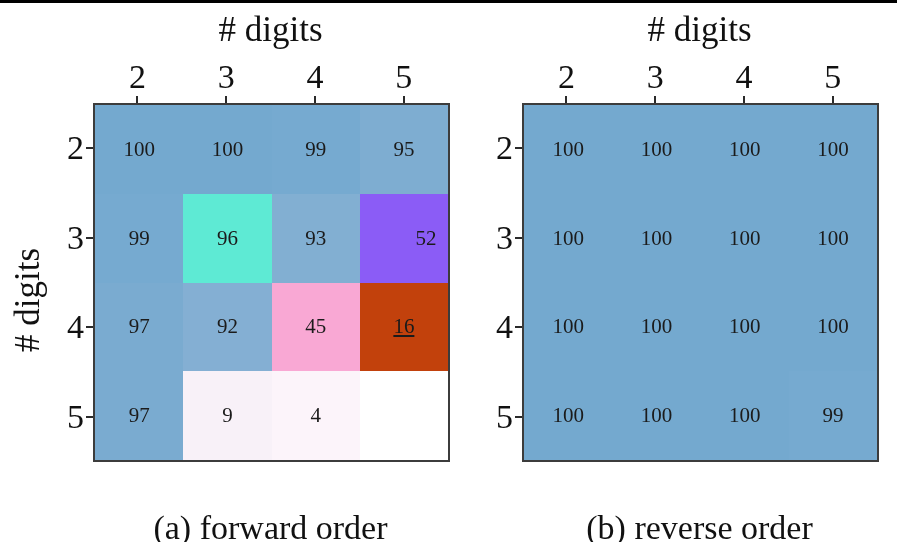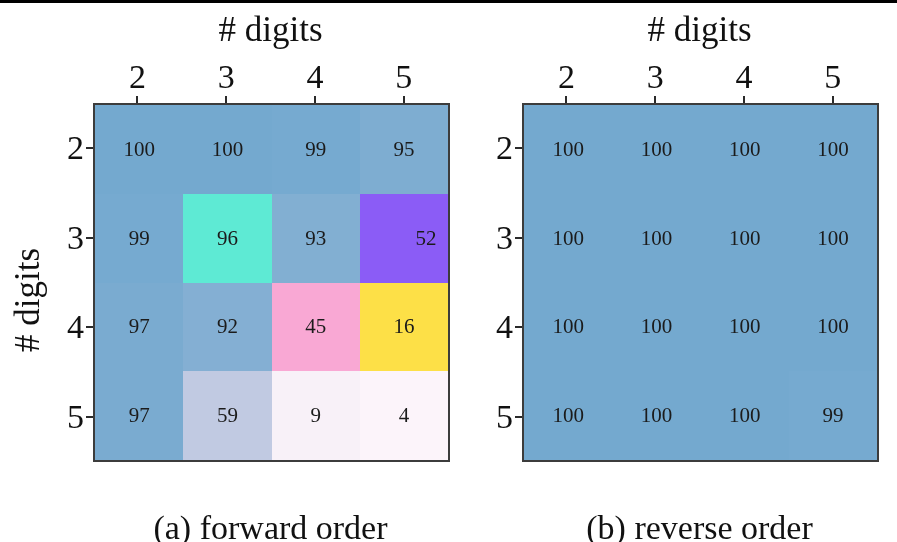--- a/index.html
+++ b/index.html
@@ -142,23 +142,22 @@
         <div class="cell" style="background: rgb(116, 169, 207);">100</div>
         <div class="cell" style="background: rgb(118, 170, 208);">99</div>
         <div class="cell" style="background: rgb(126, 173, 209);">95</div>
         <div class="cell" style="background: rgb(118, 170, 208);">99</div>
         <div class="cell" style="background: #5eead4;">96</div>
         <div class="cell" style="background: rgb(130, 175, 210);">93</div>
         <div class="cell" style="background: #8b5cf6; padding-left: 44px;">52</div>
         <div class="cell" style="background: rgb(122, 171, 208);">97</div>
         <div class="cell" style="background: rgb(132, 175, 211);">92</div>
         <div class="cell" style="background: #f9a8d4;">45</div>
-        <div class="cell" style="background: #fde047;">16</div>
+        <div class="cell" style="background: #c2410c; text-decoration: underline;">16</div>
         <div class="cell" style="background: rgb(122, 171, 208);">97</div>
-        <div class="cell" style="background: rgb(193, 202, 226);">59</div>
         <div class="cell" style="background: rgb(248, 241, 248);">9</div>
         <div class="cell" style="background: rgb(252, 244, 250);">4</div>
       </div>
     <div class="caption">(a) forward order</div>
   </div>
 
   <div class="fig fig-b">
     <div class="axis-title"># digits</div>
     <div class="x-tick-labels">
         <div class="seg">

